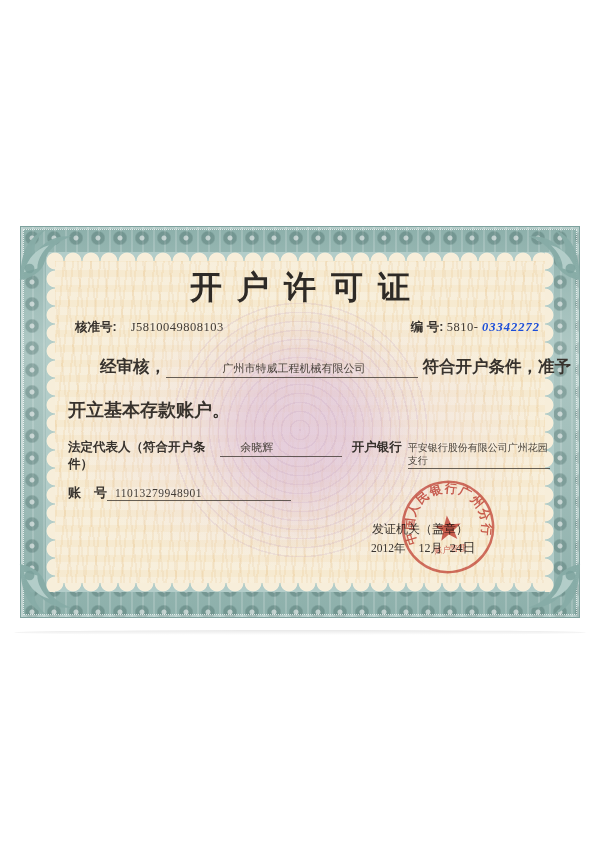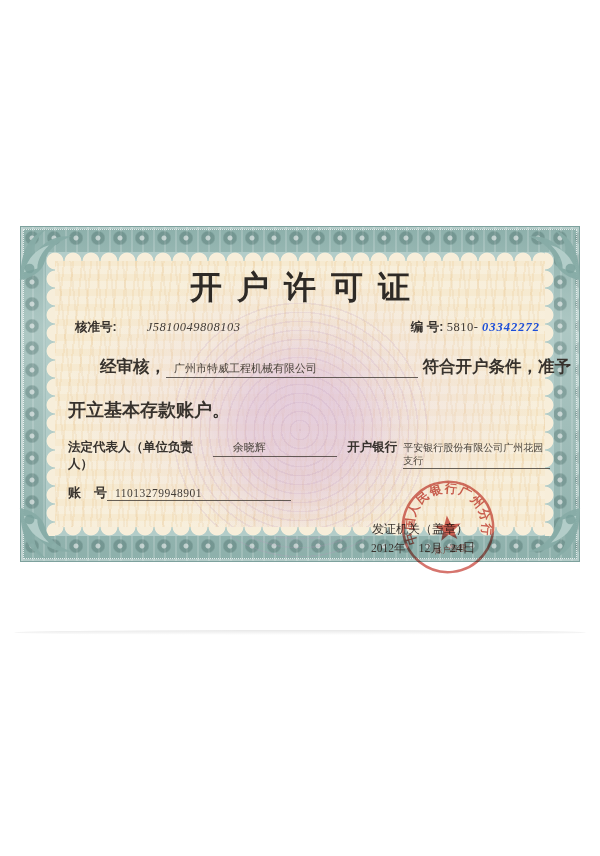--- a/index.html
+++ b/index.html
@@ -4,21 +4,21 @@
 <style>
   html,body{margin:0;padding:0;}
   body{
     width:600px;height:856px;background:#ffffff;position:relative;overflow:hidden;
     font-family:"Liberation Sans", sans-serif;
     -webkit-font-smoothing:antialiased;
   }
   .page{position:absolute;inset:0;background:#ffffff;}
 
   
-  .certificate{position:absolute;left:20px;top:226px;width:560px;height:336px;}
+  .certificate{position:absolute;left:20px;top:226px;width:560px;height:392px;}
 
   
   .frame{
     position:absolute;inset:0;
     background-color:#a2bfbb;
     background-image:
       radial-gradient(circle at 11px 11px, rgba(255,255,255,0.55) 2px, rgba(255,255,255,0) 3px),
       radial-gradient(circle at 11px 11px, rgba(52,88,84,0.30) 6px, rgba(52,88,84,0) 7.5px),
       repeating-linear-gradient(90deg, rgba(255,255,255,0.16) 0 2px, rgba(0,0,0,0) 2px 11px),
       linear-gradient(180deg,#8db0ab,#aec8c4 30%,#9cbab6 70%,#8db0ab);
@@ -77,25 +77,25 @@
   .txt{position:absolute;z-index:4;color:#37322d;}
   .title{
     top:40px;left:0;width:100%;text-align:center;
     font-size:32px;font-weight:900;letter-spacing:15px;padding-left:15px;box-sizing:border-box;
     color:#2e2a26;
   }
   .row1{top:93px;left:55px;right:40px;display:flex;justify-content:space-between;align-items:baseline;
     font-size:12.5px;}
   .num{font-family:"Liberation Serif", serif;color:#423c36;}
   .row1 .lbl{font-weight:700;}
-  .row1 .approval-value{margin-left:30px;letter-spacing:0.5px;font-style:italic;}
+  .row1 .approval-value{margin-left:14px;letter-spacing:0.5px;}
   .serial-red{color:#1d4ed8;font-weight:700;letter-spacing:1px;font-style:italic;}
   .serial-prefix{letter-spacing:0.5px;}
 
-  .line1{top:130px;left:80px;right:16px;font-size:16.5px;font-weight:700;white-space:nowrap;}
+  .line1{top:130px;left:80px;right:16px;font-size:16.5px;font-weight:700;white-space:nowrap;text-align:center;}
   .uline{border-bottom:1px solid rgba(66,60,54,0.8);display:inline-block;}
   .company{width:240px;font-size:11px;font-weight:400;color:#4a443c;padding:0 4px 1px 8px;vertical-align:baseline;}
   .line2{top:172px;left:48px;font-size:18px;font-weight:700;}
 
   .row2{top:213px;left:48px;right:30px;display:flex;align-items:baseline;font-size:12.5px;font-weight:700;}
   .rep-name{width:104px;font-size:11px;font-weight:400;color:#4a443c;padding:0 4px 1px 20px;margin-right:10px;}
   .bank-lbl{margin-right:6px;white-space:nowrap;}
   .bank-name{width:152px;font-size:10px;line-height:1.25;font-weight:400;color:#4a443c;
     border-bottom:1px solid rgba(66,60,54,0.8);padding-bottom:1px;}
 
@@ -176,21 +176,21 @@
       </span>
     </div>
 
     <div class="txt line1">
       <span>经审核，</span><span class="uline company">广州市特威工程机械有限公司</span> <span>符合开户条件，准予</span>
     </div>
 
     <div class="txt line2">开立基本存款账户。</div>
 
     <div class="txt row2">
-      <span>法定代表人（单位负责人）</span>
+      <span>法定代表人（符合开户条件）</span>
         <span class="uline rep-name">余晓辉</span>
         <span class="bank-lbl">开户银行</span>
         <span class="bank-name">平安银行股份有限公司广州花园支行</span>
     </div>
 
     <div class="txt row3">
       <span>账　号</span>
         <span class="uline num account-value">11013279948901</span>
     </div>
 

